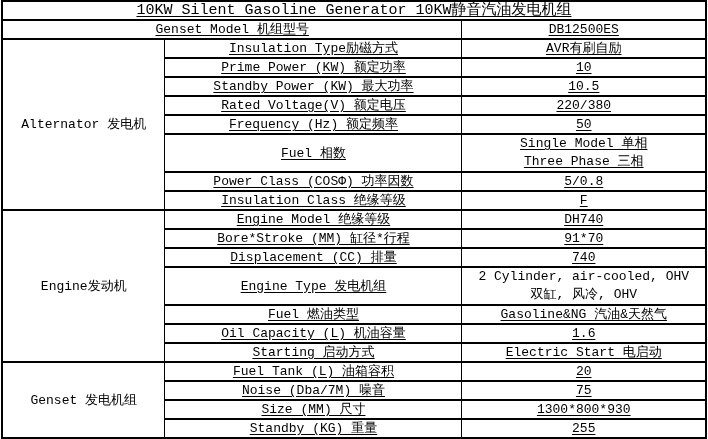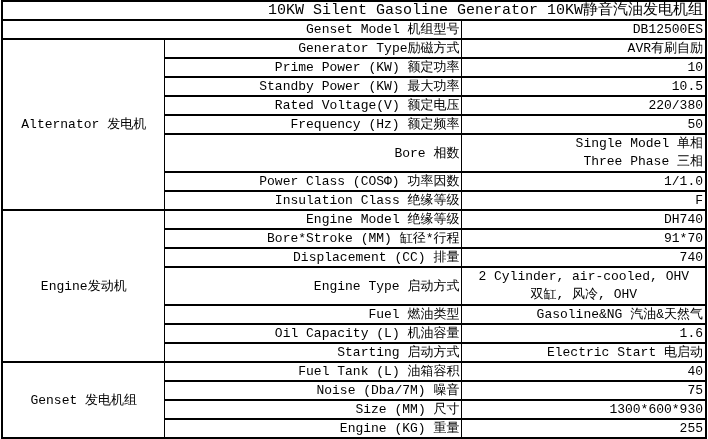--- a/index.html
+++ b/index.html
@@ -27,21 +27,21 @@
     padding: 0 2px;
     text-align: center;
     vertical-align: middle;
     font-size: 13px;
     line-height: 17px;
     height: 17px;
     overflow: hidden;
     white-space: nowrap;
   }
   tr.tall td { height: 36px; }
-  .u { text-underline-offset: 2px; text-align: right; }
+  .u { text-decoration: underline; text-underline-offset: 2px; }
   .title-cell { font-size: 15px; }
   .cat-cell { white-space: nowrap; }
   .value-line { line-height: 18px; }
 </style>
 </head>
 <body>
 
 <table class="spec">
   <colgroup>
     <col style="width:163px">
@@ -51,97 +51,97 @@
   <tbody id="spec-body">
     <tr>
       <td colspan="3" class="title-cell u">10KW Silent Gasoline Generator 10KW静音汽油发电机组</td>
     </tr>
     <tr>
       <td colspan="2" class="label-cell u">Genset Model 机组型号</td>
       <td class="value-cell u">DB12500ES</td>
     </tr>
   <tr>
         <td rowspan="8" class="cat-cell">Alternator 发电机</td>
-        <td class="label-cell u">Generator Type励磁方式</td>
+        <td class="label-cell u">Insulation Type励磁方式</td>
         <td class="value-cell u">AVR有刷自励</td>
       </tr>
       <tr>
         <td class="label-cell u">Prime Power (KW) 额定功率</td>
         <td class="value-cell u">10</td>
       </tr>
       <tr>
         <td class="label-cell u">Standby Power (KW) 最大功率</td>
         <td class="value-cell u">10.5</td>
       </tr>
       <tr>
         <td class="label-cell u">Rated Voltage(V) 额定电压</td>
         <td class="value-cell u">220/380</td>
       </tr>
       <tr>
         <td class="label-cell u">Frequency (Hz) 额定频率</td>
         <td class="value-cell u">50</td>
       </tr>
       <tr class="tall">
-        <td class="label-cell u">Bore 相数</td>
+        <td class="label-cell u">Fuel 相数</td>
         <td class="value-cell u">
           <div class="value-line">Single Model 单相</div>
           <div class="value-line">Three Phase 三相</div>
         </td>
       </tr>
       <tr>
         <td class="label-cell u">Power Class (COSΦ) 功率因数</td>
-        <td class="value-cell u">1/1.0</td>
+        <td class="value-cell u">5/0.8</td>
       </tr>
       <tr>
         <td class="label-cell u">Insulation Class 绝缘等级</td>
         <td class="value-cell u">F</td>
       </tr>
       <tr>
         <td rowspan="7" class="cat-cell">Engine发动机</td>
         <td class="label-cell u">Engine Model 绝缘等级</td>
         <td class="value-cell u">DH740</td>
       </tr>
       <tr>
         <td class="label-cell u">Bore*Stroke (MM) 缸径*行程</td>
         <td class="value-cell u">91*70</td>
       </tr>
       <tr>
         <td class="label-cell u">Displacement (CC) 排量</td>
         <td class="value-cell u">740</td>
       </tr>
       <tr class="tall">
-        <td class="label-cell u">Engine Type 启动方式</td>
+        <td class="label-cell u">Engine Type 发电机组</td>
         <td class="value-cell">
           <div class="value-line">2 Cylinder, air-cooled, OHV</div>
           <div class="value-line">双缸, 风冷, OHV</div>
         </td>
       </tr>
       <tr>
         <td class="label-cell u">Fuel 燃油类型</td>
         <td class="value-cell u">Gasoline&amp;NG 汽油&amp;天然气</td>
       </tr>
       <tr>
         <td class="label-cell u">Oil Capacity (L) 机油容量</td>
         <td class="value-cell u">1.6</td>
       </tr>
       <tr>
         <td class="label-cell u">Starting 启动方式</td>
         <td class="value-cell u">Electric Start 电启动</td>
       </tr>
       <tr>
         <td rowspan="4" class="cat-cell">Genset 发电机组</td>
         <td class="label-cell u">Fuel Tank (L) 油箱容积</td>
-        <td class="value-cell u">40</td>
+        <td class="value-cell u">20</td>
       </tr>
       <tr>
         <td class="label-cell u">Noise (Dba/7M) 噪音</td>
         <td class="value-cell u">75</td>
       </tr>
       <tr>
         <td class="label-cell u">Size (MM) 尺寸</td>
-        <td class="value-cell u">1300*600*930</td>
+        <td class="value-cell u">1300*800*930</td>
       </tr>
       <tr>
-        <td class="label-cell u">Engine (KG) 重量</td>
+        <td class="label-cell u">Standby (KG) 重量</td>
         <td class="value-cell u">255</td>
       </tr>
     </tbody>
 </table>
 
 </body></html>

